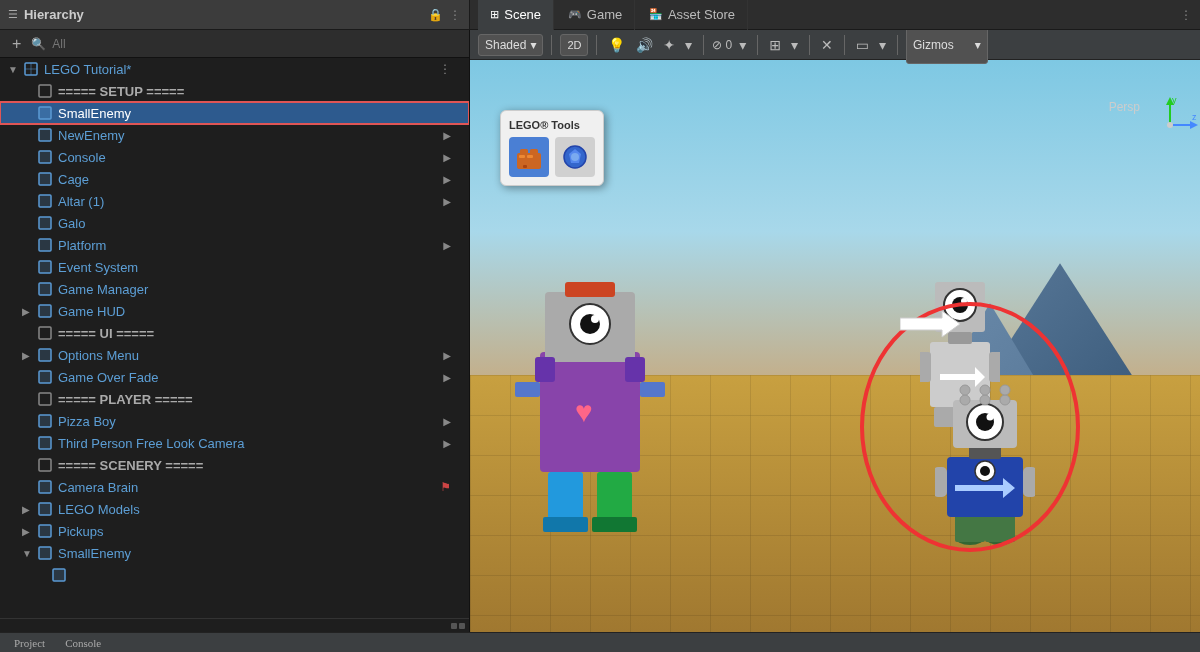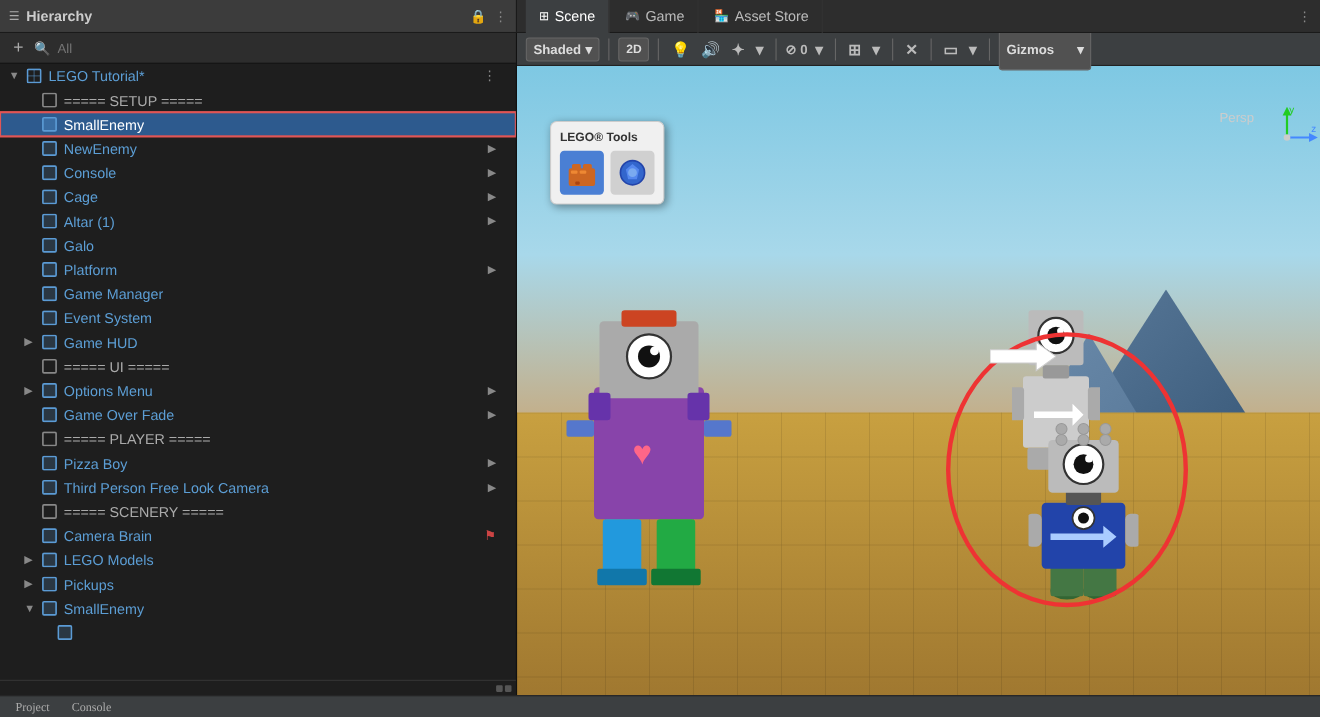--- a/index.html
+++ b/index.html
@@ -125,21 +125,21 @@
       display: flex;
       align-items: center;
       height: 22px;
       padding-left: 8px;
       color: #5c9ed5;
       cursor: pointer;
       position: relative;
       white-space: nowrap;
     }
     .h-item.separator { color: #aaa; justify-content: flex-start; }
-    .h-item.separator .item-label { color: #aaa; }
+    .h-item.separator .item-label { color: #aaa; font-weight: bold; }
 
     .h-item .expand-arrow {
       width: 14px;
       color: #888;
       font-size: 10px;
       flex-shrink: 0;
     }
     .h-item .obj-icon {
       width: 18px;
       height: 16px;
@@ -204,21 +204,20 @@
       left: 0;
       right: 0;
       height: 30px;
       background: #3c3f41;
       display: flex;
       align-items: center;
       padding: 0 8px;
       gap: 6px;
       z-index: 10;
       border-bottom: 1px solid #222;
-      font-weight: bold;
     }
     .toolbar-dropdown {
       display: flex;
       align-items: center;
       background: #515151;
       border: 1px solid #666;
       border-radius: 3px;
       padding: 2px 6px;
       color: #ddd;
       font-size: 12px;
@@ -575,31 +574,31 @@
         <span class="right-arrow">▶</span>
       </div>
 
       <div class="h-item indent-1">
         <span class="expand-arrow"></span>
         <div class="obj-icon">
           <svg width="14" height="14" viewBox="0 0 14 14">
             <rect x="1" y="1" width="12" height="12" fill="rgba(91,155,213,0.2)" stroke="#5b9bd5" stroke-width="1.5" rx="1"></rect>
           </svg>
         </div>
+        <span class="item-label">Event System</span>
+      </div>
+
+      <div class="h-item indent-1">
+        <span class="expand-arrow"></span>
+        <div class="obj-icon">
+          <svg width="14" height="14" viewBox="0 0 14 14">
+            <rect x="1" y="1" width="12" height="12" fill="rgba(91,155,213,0.2)" stroke="#5b9bd5" stroke-width="1.5" rx="1"></rect>
+          </svg>
+        </div>
         <span class="item-label">Game Manager</span>
-      </div>
-
-      <div class="h-item indent-1">
-        <span class="expand-arrow"></span>
-        <div class="obj-icon">
-          <svg width="14" height="14" viewBox="0 0 14 14">
-            <rect x="1" y="1" width="12" height="12" fill="rgba(91,155,213,0.2)" stroke="#5b9bd5" stroke-width="1.5" rx="1"></rect>
-          </svg>
-        </div>
-        <span class="item-label">Event System</span>
       </div>
 
       <div class="h-item indent-1">
         <span class="expand-arrow" style="color:#888;">▶</span>
         <div class="obj-icon">
           <svg width="14" height="14" viewBox="0 0 14 14">
             <rect x="1" y="1" width="12" height="12" fill="rgba(91,155,213,0.2)" stroke="#5b9bd5" stroke-width="1.5" rx="1"></rect>
           </svg>
         </div>
         <span class="item-label">Game HUD</span>

